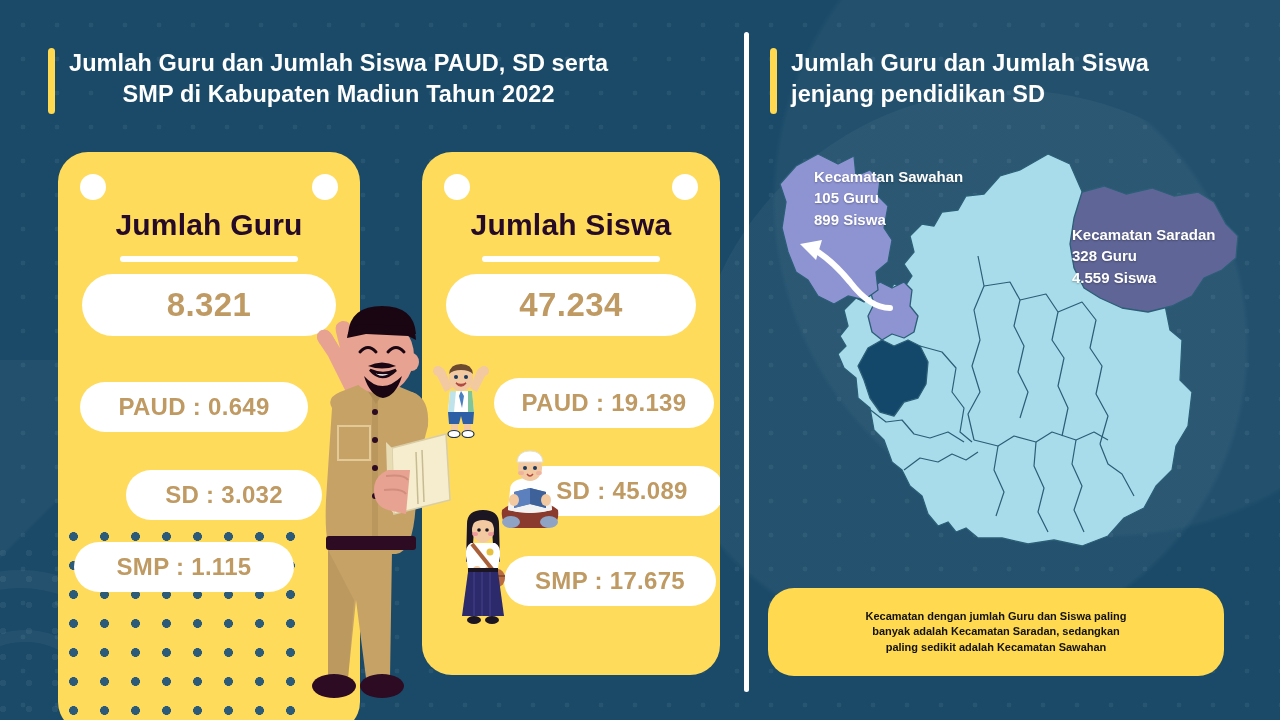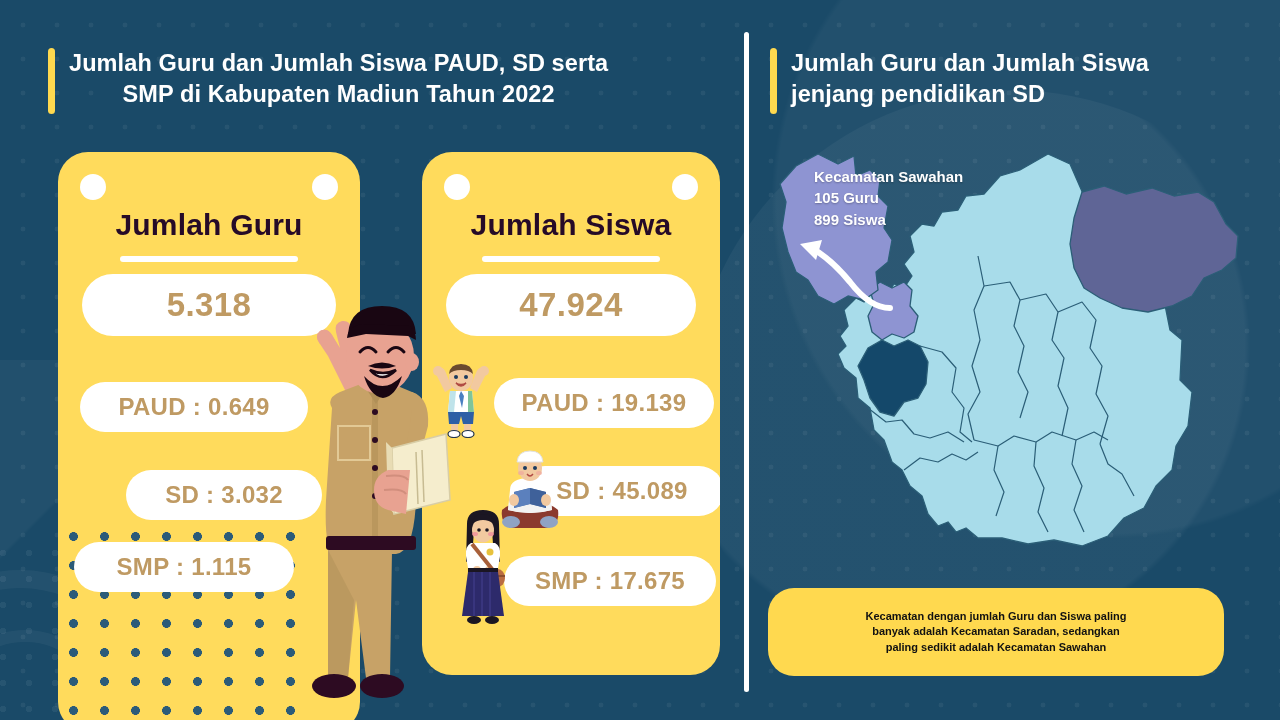--- a/index.html
+++ b/index.html
@@ -159,32 +159,32 @@
   </div>
 
   <div class="divider"></div>
 
   <div class="card" id="card-guru">
     <div class="card-dots"></div>
     <div class="punch l"></div>
     <div class="punch r"></div>
     <div class="card-title">Jumlah Guru</div>
     <div class="title-rule"></div>
-    <div class="total-pill">5.318</div>
+    <div class="total-pill">8.321</div>
     <div class="lvl-pill" id="g-paud">PAUD : 0.649</div>
     <div class="lvl-pill" id="g-sd">SD : 3.032</div>
     <div class="lvl-pill" id="g-smp">SMP : 1.115</div>
   </div>
 
   <div class="card" id="card-siswa">
     <div class="punch l"></div>
     <div class="punch r"></div>
     <div class="card-title">Jumlah Siswa</div>
     <div class="title-rule"></div>
-    <div class="total-pill">47.924</div>
+    <div class="total-pill">47.234</div>
     <div class="lvl-pill" id="s-paud">PAUD : 19.139</div>
     <div class="lvl-pill" id="s-sd">SD : 45.089</div>
     <div class="lvl-pill" id="s-smp">SMP : 17.675</div>
   </div>
 
   <svg class="illu" style="left:270px; top:300px;" width="210" height="420" viewBox="0 0 210 420">
 
     <path d="M88 116 L70 80 L58 56 L50 44 Q44 36 50 31 Q57 27 62 35 L70 48 L66 32 Q64 23 72 21 Q80 20 82 29 L86 48 L88 60 L100 92 Z" fill="#e8a291"></path>
     <path d="M50 44 Q44 36 50 31 Q57 27 62 35 L68 46 Z" fill="#e8a291"></path>
 
@@ -366,19 +366,22 @@
 
       <g fill="none">
         <path d="M138 168 Q118 168 98 142 Q80 120 60 108" stroke="#ffffff" stroke-width="6" stroke-linecap="round"></path>
         <path d="M48 104 L70 100 L64 120 Z" fill="#ffffff"></path>
       </g>
     </svg>
 
     <div class="map-label" id="lbl-sawahan">Kecamatan Sawahan
 105 Guru
 899 Siswa</div>
+    <div class="map-label" id="lbl-saradan">Kecamatan Saradan
+328 Guru
+4.559 Siswa</div>
   </div>
 
   <div id="caption">Kecamatan dengan jumlah Guru dan Siswa paling
 banyak adalah Kecamatan Saradan, sedangkan
 paling sedikit adalah Kecamatan Sawahan</div>
 
 </div>
 
 </body></html>

